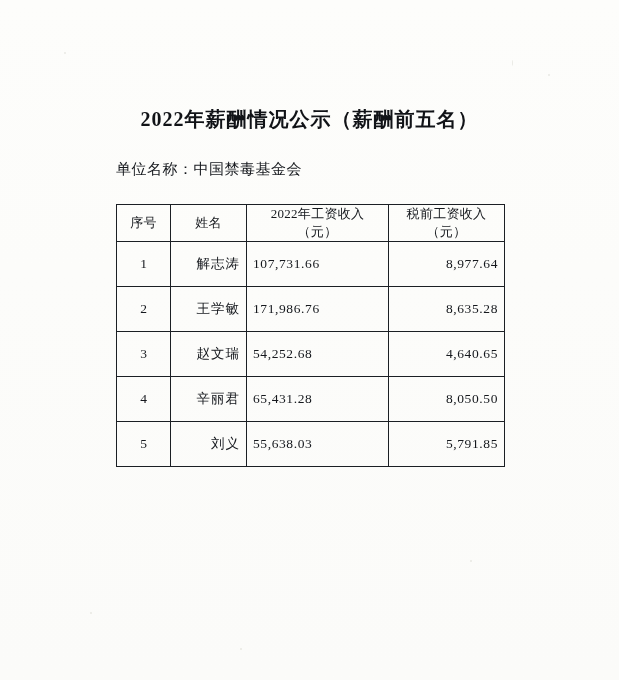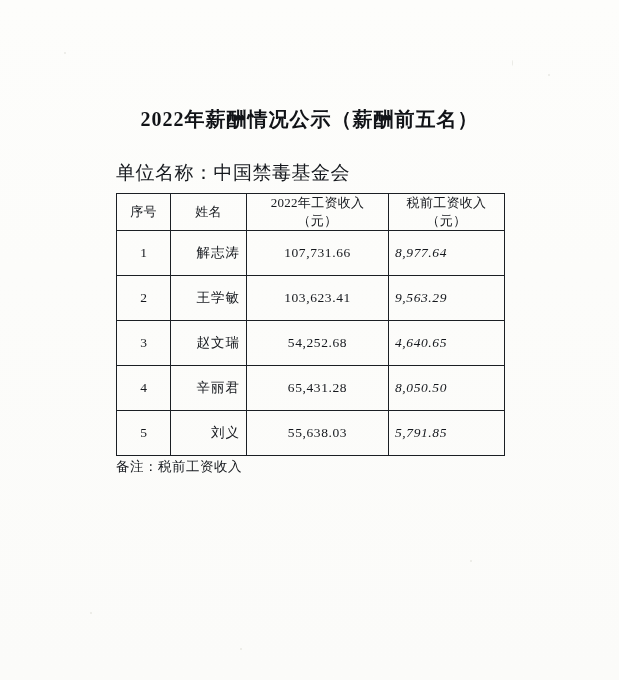--- a/index.html
+++ b/index.html
@@ -44,27 +44,27 @@
     font-size: 20px;
     font-weight: bold;
     letter-spacing: 1px;
     color: #111317;
     font-family: "Liberation Serif", "DejaVu Serif", serif;
   }
   .unit-line {
     position: absolute;
     top: 160px;
     left: 116px;
-    font-size: 19px;
+    font-size: 15px;
     color: #15181d;
     letter-spacing: .5px;
   }
   table.salary {
     position: absolute;
-    top: 193px;
+    top: 204px;
     left: 116px;
     width: 388px;
     border-collapse: collapse;
     table-layout: fixed;
   }
   table.salary td, table.salary th {
     border: 1px solid #1b1f24;
     height: 44px;
     font-size: 13.5px;
     font-weight: normal;
@@ -78,22 +78,22 @@
     font-size: 13px;
     letter-spacing: .3px;
   }
   col.c-idx { width: 54px; }
   col.c-name { width: 76px; }
   col.c-year { width: 142px; }
   col.c-month { width: 116px; }
 
   td.idx { text-align: center; }
   td.name { text-align: right; letter-spacing: 1px; }
-  td.num-year { text-align: center; padding-right: 12px; letter-spacing: .6px; }
-  td.num-month { padding-right: 14px; letter-spacing: .6px; font-style: italic; }
+  td.num-year { text-align: left; padding-right: 12px; letter-spacing: .6px; }
+  td.num-month { text-align: right; padding-right: 14px; letter-spacing: .6px; }
 
   .note-line {
     position: absolute;
     top: 458px;
     left: 116px;
     font-size: 13.5px;
     color: #15181d;
     letter-spacing: .5px;
   }
 </style>
@@ -133,22 +133,22 @@
     <tbody>
       <tr>
         <td class="idx">1</td>
         <td class="name">解志涛</td>
         <td class="num-year">107,731.66</td>
         <td class="num-month">8,977.64</td>
       </tr>
       <tr>
         <td class="idx">2</td>
         <td class="name">王学敏</td>
-        <td class="num-year">103,623.41</td>
-        <td class="num-month">9,563.29</td>
+        <td class="num-year">171,986.76</td>
+        <td class="num-month">8,635.28</td>
       </tr>
       <tr>
         <td class="idx">3</td>
         <td class="name">赵文瑞</td>
         <td class="num-year">54,252.68</td>
         <td class="num-month">4,640.65</td>
       </tr>
       <tr>
         <td class="idx">4</td>
         <td class="name">辛丽君</td>
@@ -157,15 +157,14 @@
       </tr>
       <tr>
         <td class="idx">5</td>
         <td class="name">刘义</td>
         <td class="num-year">55,638.03</td>
         <td class="num-month">5,791.85</td>
       </tr>
     </tbody>
   </table>
 
-  <div class="note-line">备注：税前工资收入</div>
 
 </div>
 
 </body></html>

